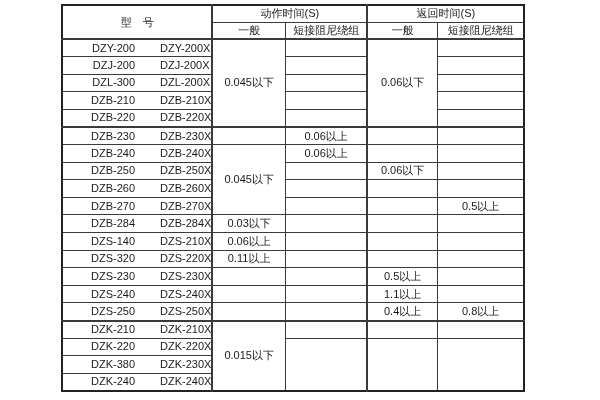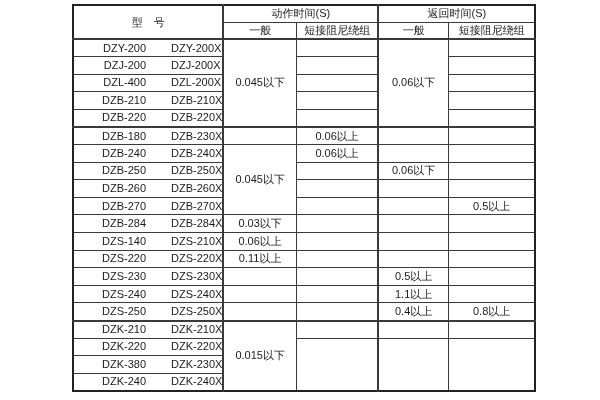--- a/index.html
+++ b/index.html
@@ -2,21 +2,21 @@
 <html><head>
 <meta charset="utf-8">
 <style>
   html,body{margin:0;padding:0;}
   body{
     width:600px;height:400px;background:#ffffff;overflow:hidden;
     font-family:"Liberation Sans","DejaVu Sans",sans-serif;
   }
   .page{position:relative;width:600px;height:400px;background:#ffffff;color:#1a1a1a;}
   table.spec{
-    position:absolute;left:72px;top:4px;
+    position:absolute;left:61px;top:4px;
     border-collapse:collapse;table-layout:fixed;
     border:2px solid #222222;
     background:#ffffff;
   }
   col.c-model{width:150px;}
   col.c-ag{width:73px;}
   col.c-ad{width:82px;}
   col.c-rg{width:70px;}
   col.c-rd{width:87px;}
   td{
@@ -69,36 +69,36 @@
           <td class="v ad" rowspan="1"></td>
           <td class="v rg" rowspan="5">0.06以下</td>
           <td class="v rd" rowspan="1"></td>
         </tr>
         <tr>
           <td class="model"><span class="mtxt">DZJ-200</span><span class="mtxt">DZJ-200X</span></td>
           <td class="v ad" rowspan="1"></td>
           <td class="v rd" rowspan="1"></td>
         </tr>
         <tr>
-          <td class="model"><span class="mtxt">DZL-400</span><span class="mtxt">DZL-200X</span></td>
+          <td class="model"><span class="mtxt">DZL-300</span><span class="mtxt">DZL-200X</span></td>
           <td class="v ad" rowspan="1"></td>
           <td class="v rd" rowspan="1"></td>
         </tr>
         <tr>
           <td class="model"><span class="mtxt">DZB-210</span><span class="mtxt">DZB-210X</span></td>
           <td class="v ad" rowspan="1"></td>
           <td class="v rd" rowspan="1"></td>
         </tr>
         <tr>
           <td class="model"><span class="mtxt">DZB-220</span><span class="mtxt">DZB-220X</span></td>
           <td class="v ad" rowspan="1"></td>
           <td class="v rd" rowspan="1"></td>
         </tr>
         <tr class="thick-top">
-          <td class="model"><span class="mtxt">DZB-180</span><span class="mtxt">DZB-230X</span></td>
+          <td class="model"><span class="mtxt">DZB-230</span><span class="mtxt">DZB-230X</span></td>
           <td class="v ag" rowspan="1"></td>
           <td class="v ad" rowspan="1">0.06以上</td>
           <td class="v rg" rowspan="1"></td>
           <td class="v rd" rowspan="1"></td>
         </tr>
         <tr>
           <td class="model"><span class="mtxt">DZB-240</span><span class="mtxt">DZB-240X</span></td>
           <td class="v ag" rowspan="4">0.045以下</td>
           <td class="v ad" rowspan="1">0.06以上</td>
           <td class="v rg" rowspan="1"></td>
@@ -130,21 +130,21 @@
           <td class="v rd" rowspan="1"></td>
         </tr>
         <tr>
           <td class="model"><span class="mtxt">DZS-140</span><span class="mtxt">DZS-210X</span></td>
           <td class="v ag" rowspan="1">0.06以上</td>
           <td class="v ad" rowspan="1"></td>
           <td class="v rg" rowspan="1"></td>
           <td class="v rd" rowspan="1"></td>
         </tr>
         <tr>
-          <td class="model"><span class="mtxt">DZS-220</span><span class="mtxt">DZS-220X</span></td>
+          <td class="model"><span class="mtxt">DZS-320</span><span class="mtxt">DZS-220X</span></td>
           <td class="v ag" rowspan="1">0.11以上</td>
           <td class="v ad" rowspan="1"></td>
           <td class="v rg" rowspan="1"></td>
           <td class="v rd" rowspan="1"></td>
         </tr>
         <tr>
           <td class="model"><span class="mtxt">DZS-230</span><span class="mtxt">DZS-230X</span></td>
           <td class="v ag" rowspan="1"></td>
           <td class="v ad" rowspan="1"></td>
           <td class="v rg" rowspan="1">0.5以上</td>

